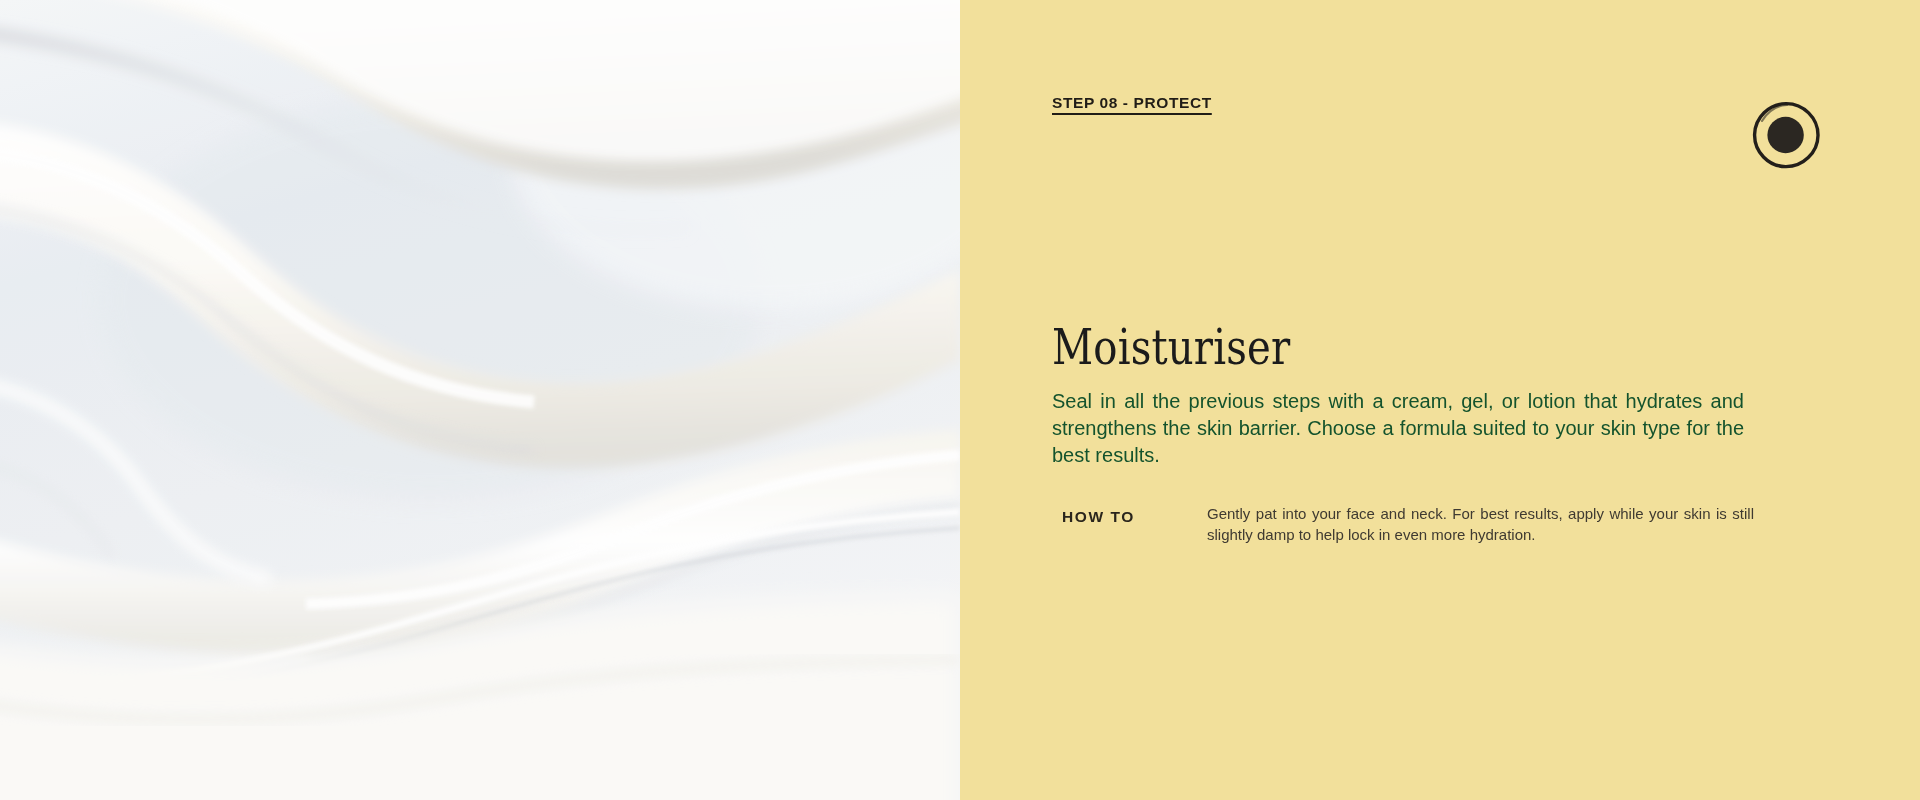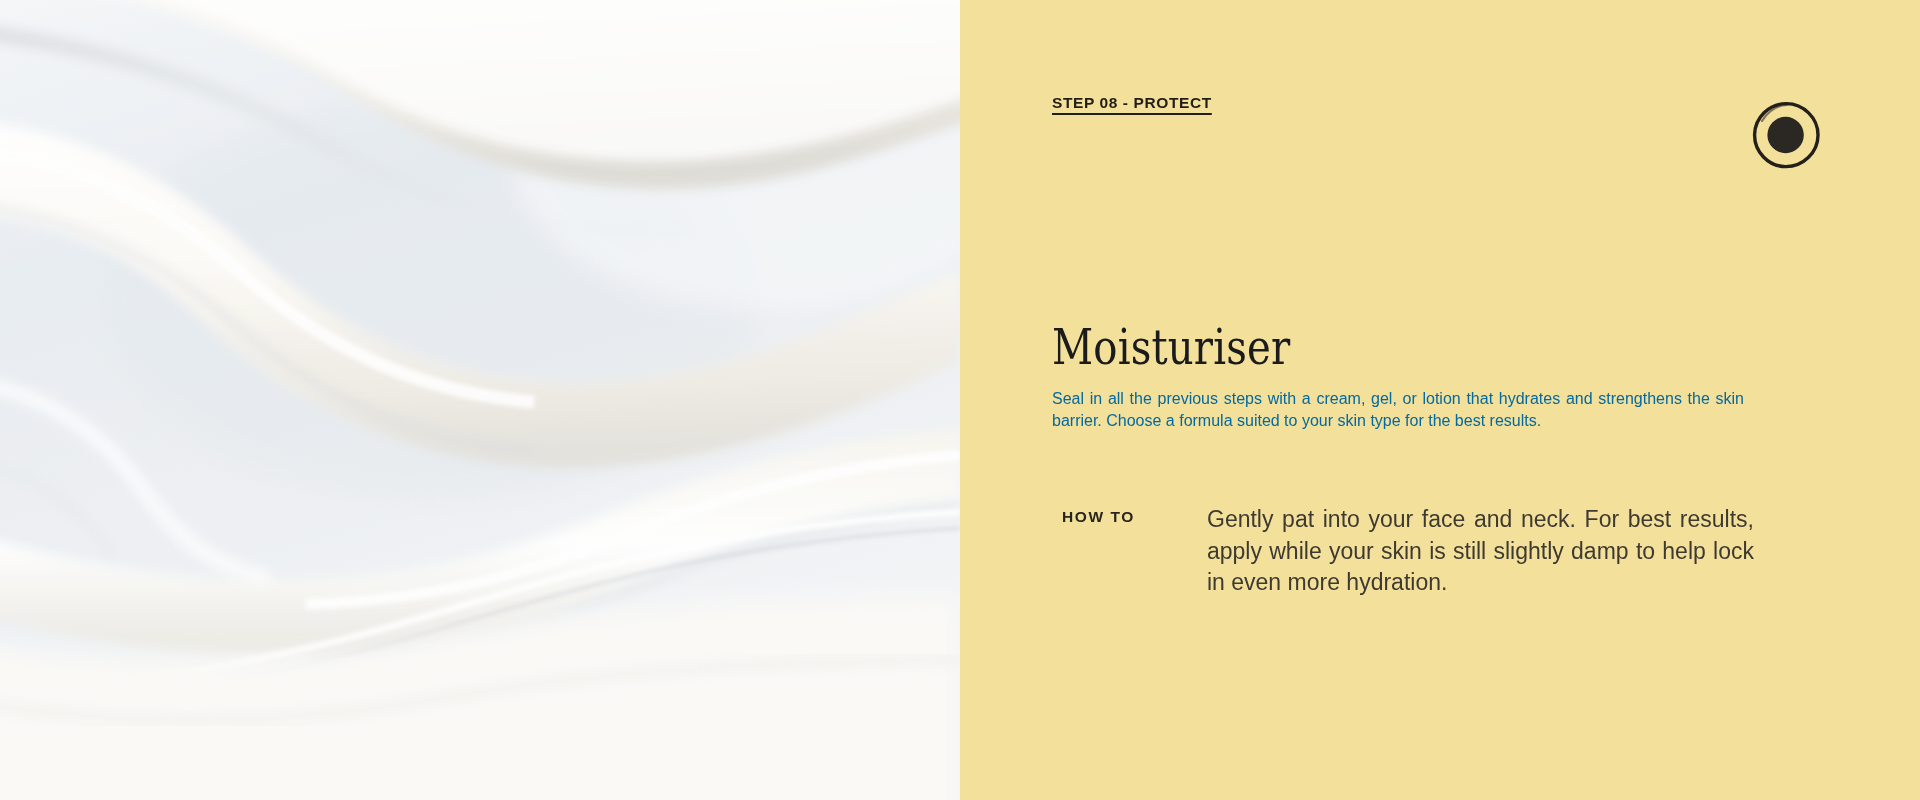--- a/index.html
+++ b/index.html
@@ -73,23 +73,23 @@
     color:#1b1b1b;
     transform:scaleX(0.82);
     transform-origin:left center;
     white-space:nowrap;
   }
 
   .body-copy {
     position:absolute;
     top:388px; left:0;
     width:692px;
-    font-size:16px;
+    font-size:20px;
     line-height:1.36;
-    color:#0369a1;
+    color:#14532d;
     text-align:justify;
     text-justify:inter-word;
   }
 
   .howto-block {
     position:absolute;
     top:504px; left:10px;
     width:692px;
     display:flex;
     align-items:flex-start;
@@ -98,21 +98,21 @@
     flex:0 0 145px;
     font-size:15.5px;
     font-weight:bold;
     letter-spacing:1.6px;
     color:#2a251c;
     padding-top:4px;
     white-space:nowrap;
   }
   .howto-text {
     flex:1 1 auto;
-    font-size:23px;
+    font-size:15px;
     line-height:1.38;
     color:#3f3a31;
     text-align:justify;
     text-justify:inter-word;
   }
 </style>
 </head>
 <body>
 
 <div class="page">

